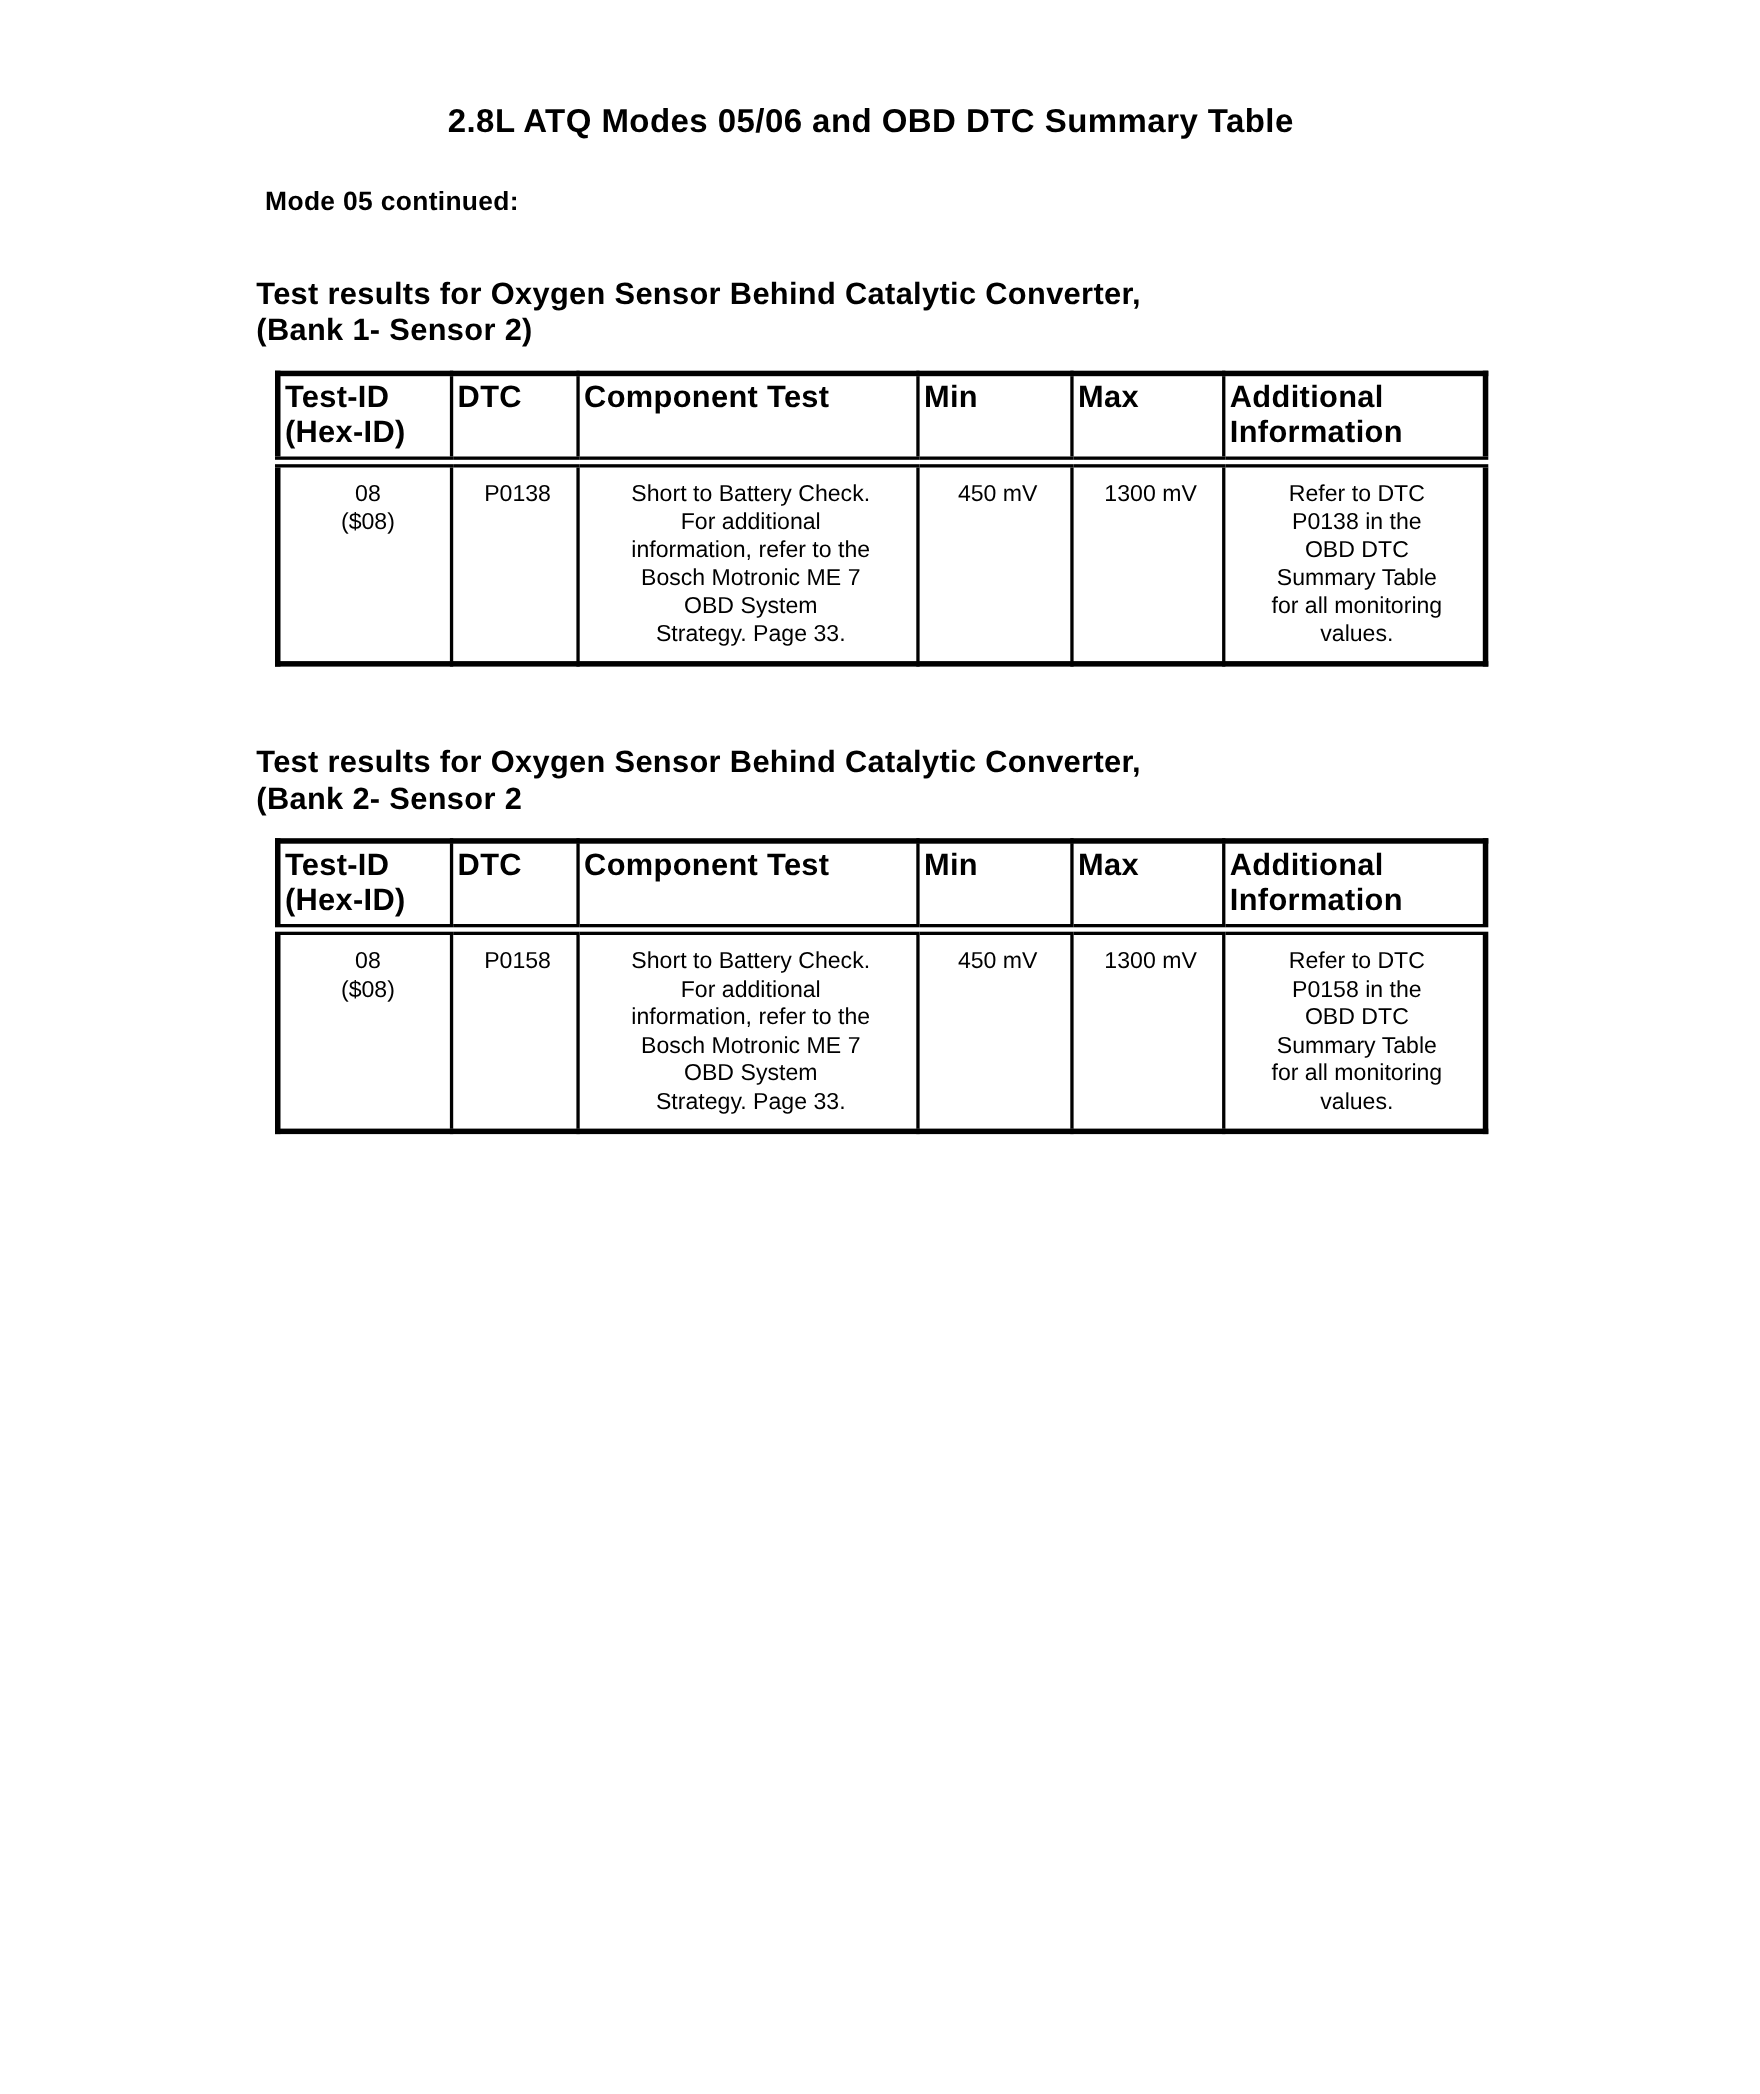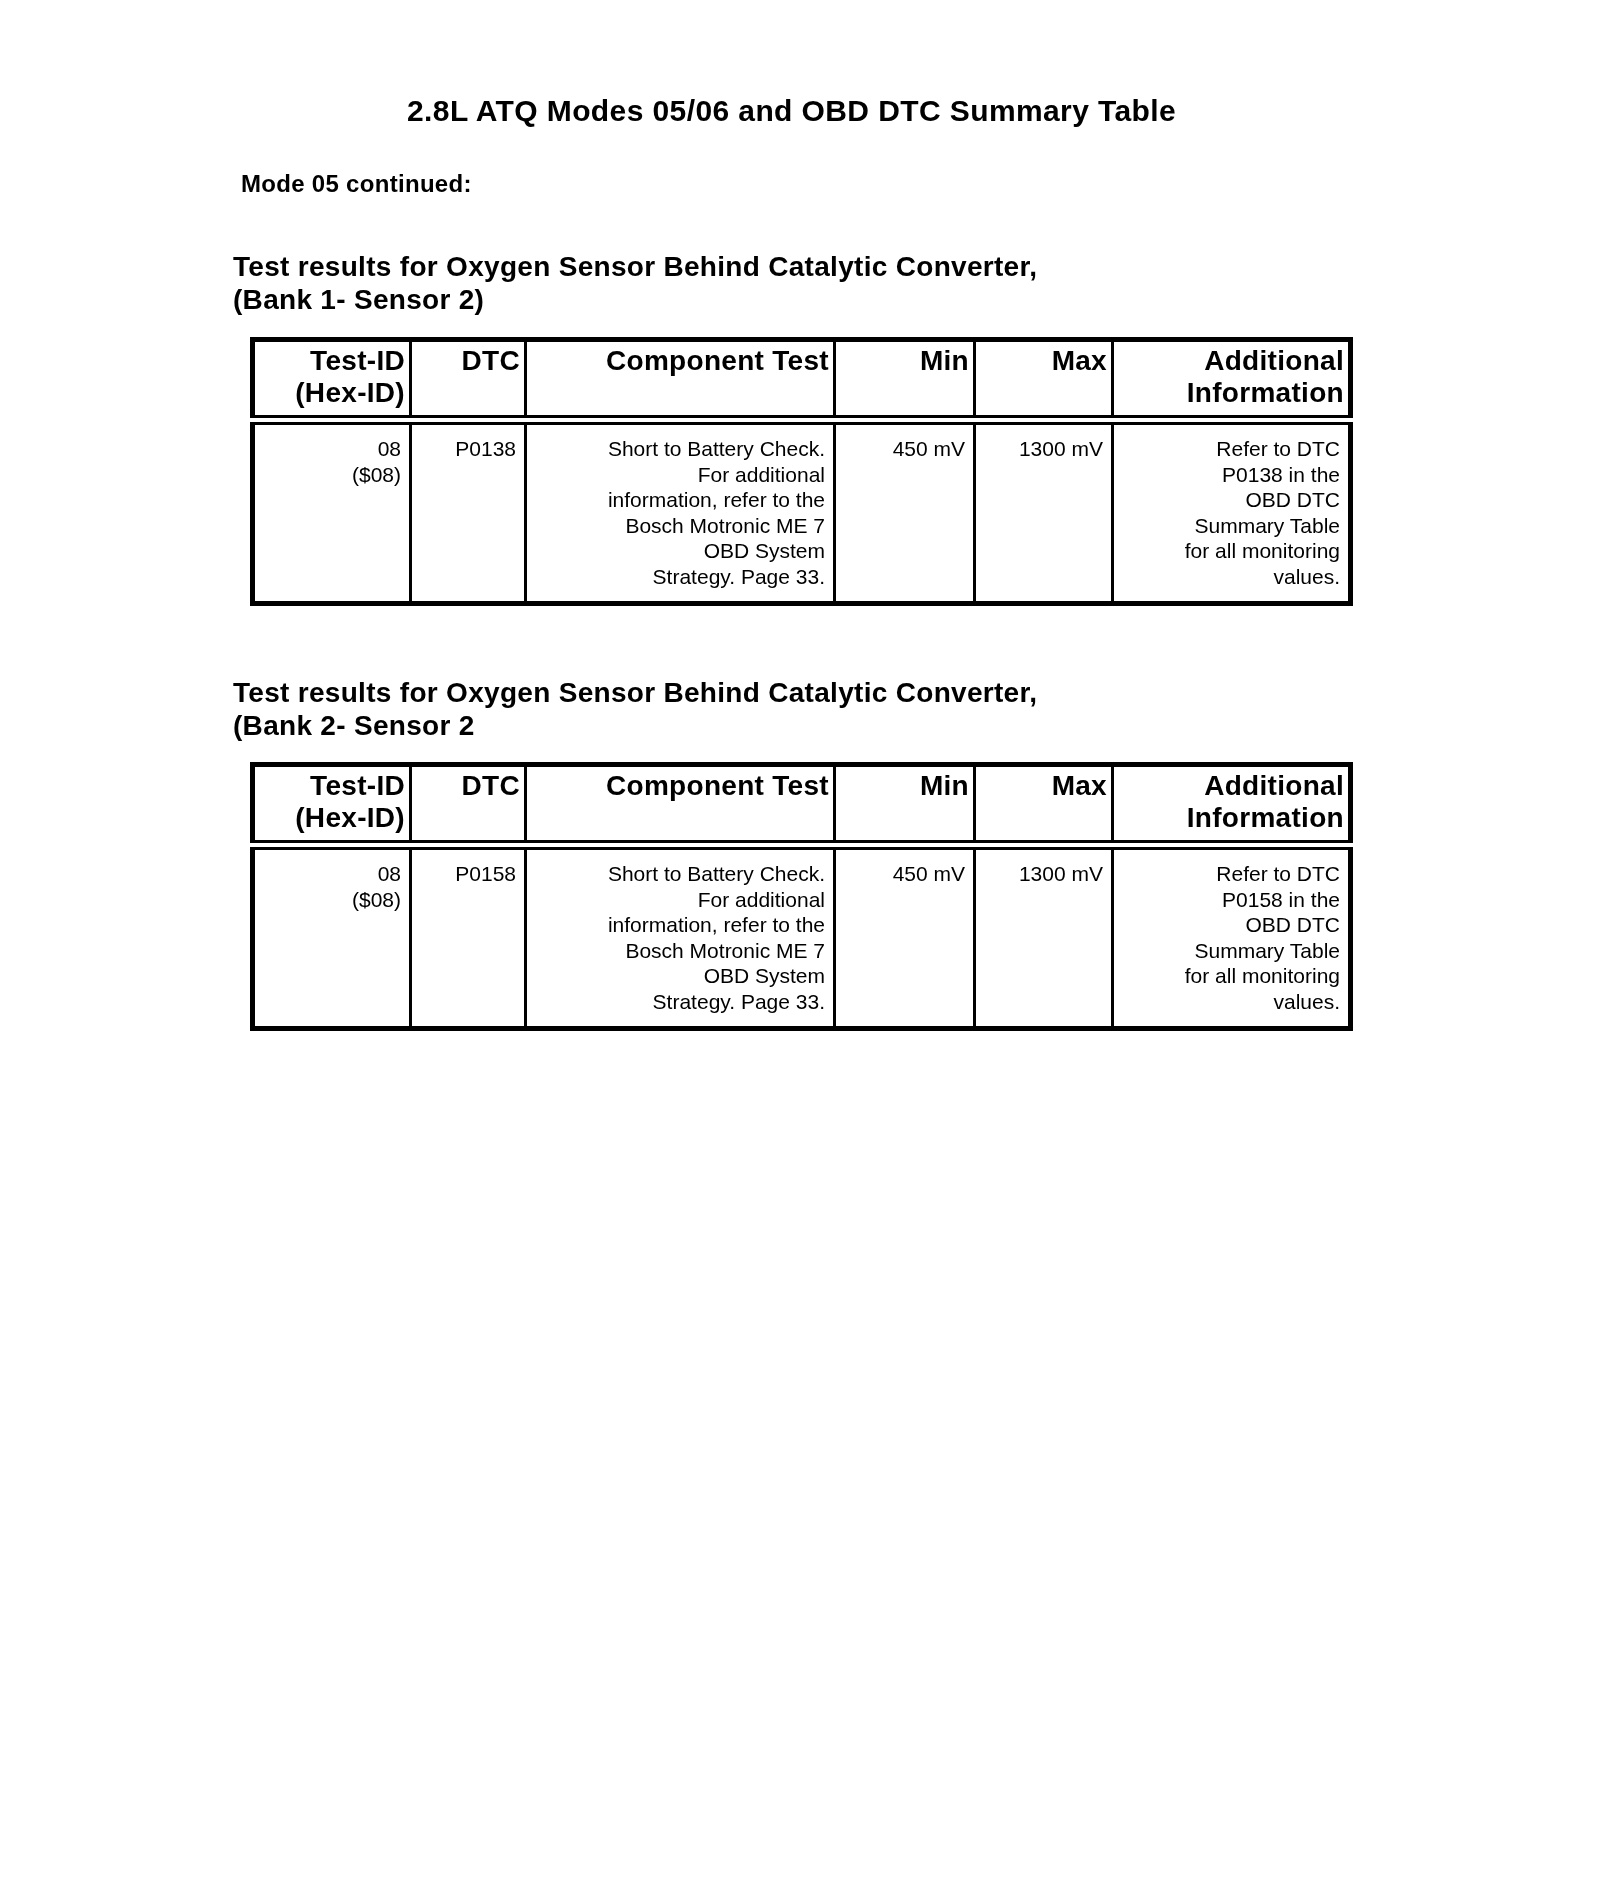--- a/index.html
+++ b/index.html
@@ -50,33 +50,33 @@
     border: 5px solid #000;
   }
   #section-1 .dtc-table { top: 337px; }
   #section-2 .dtc-table { top: 762px; }
   .dtc-table th {
     border: 3px solid #000;
     border-bottom: 10px double #000;
     font-size: 28px;
     font-weight: bold;
     letter-spacing: 0.3px;
-    text-align: right;
+    text-align: left;
     vertical-align: top;
     padding: 3px 4px 6px 4px;
     line-height: 32px;
     white-space: pre-line;
   }
   .dtc-table tr.header-row { height: 74px; }
   .dtc-table td {
     border: 3px solid #000;
     font-size: 21px;
     line-height: 25.5px;
     vertical-align: top;
-    text-align: right;
+    text-align: center;
     padding: 11px 8px 12px 13px;
     white-space: pre-line;
   }
   .dtc-table tr.data-row { height: 181px; }
 </style>
 </head>
 <body>
 
 <div class="doc-title">2.8L ATQ Modes 05/06 and OBD DTC Summary Table</div>
 <div class="continuation-note">Mode 05 continued:</div>

